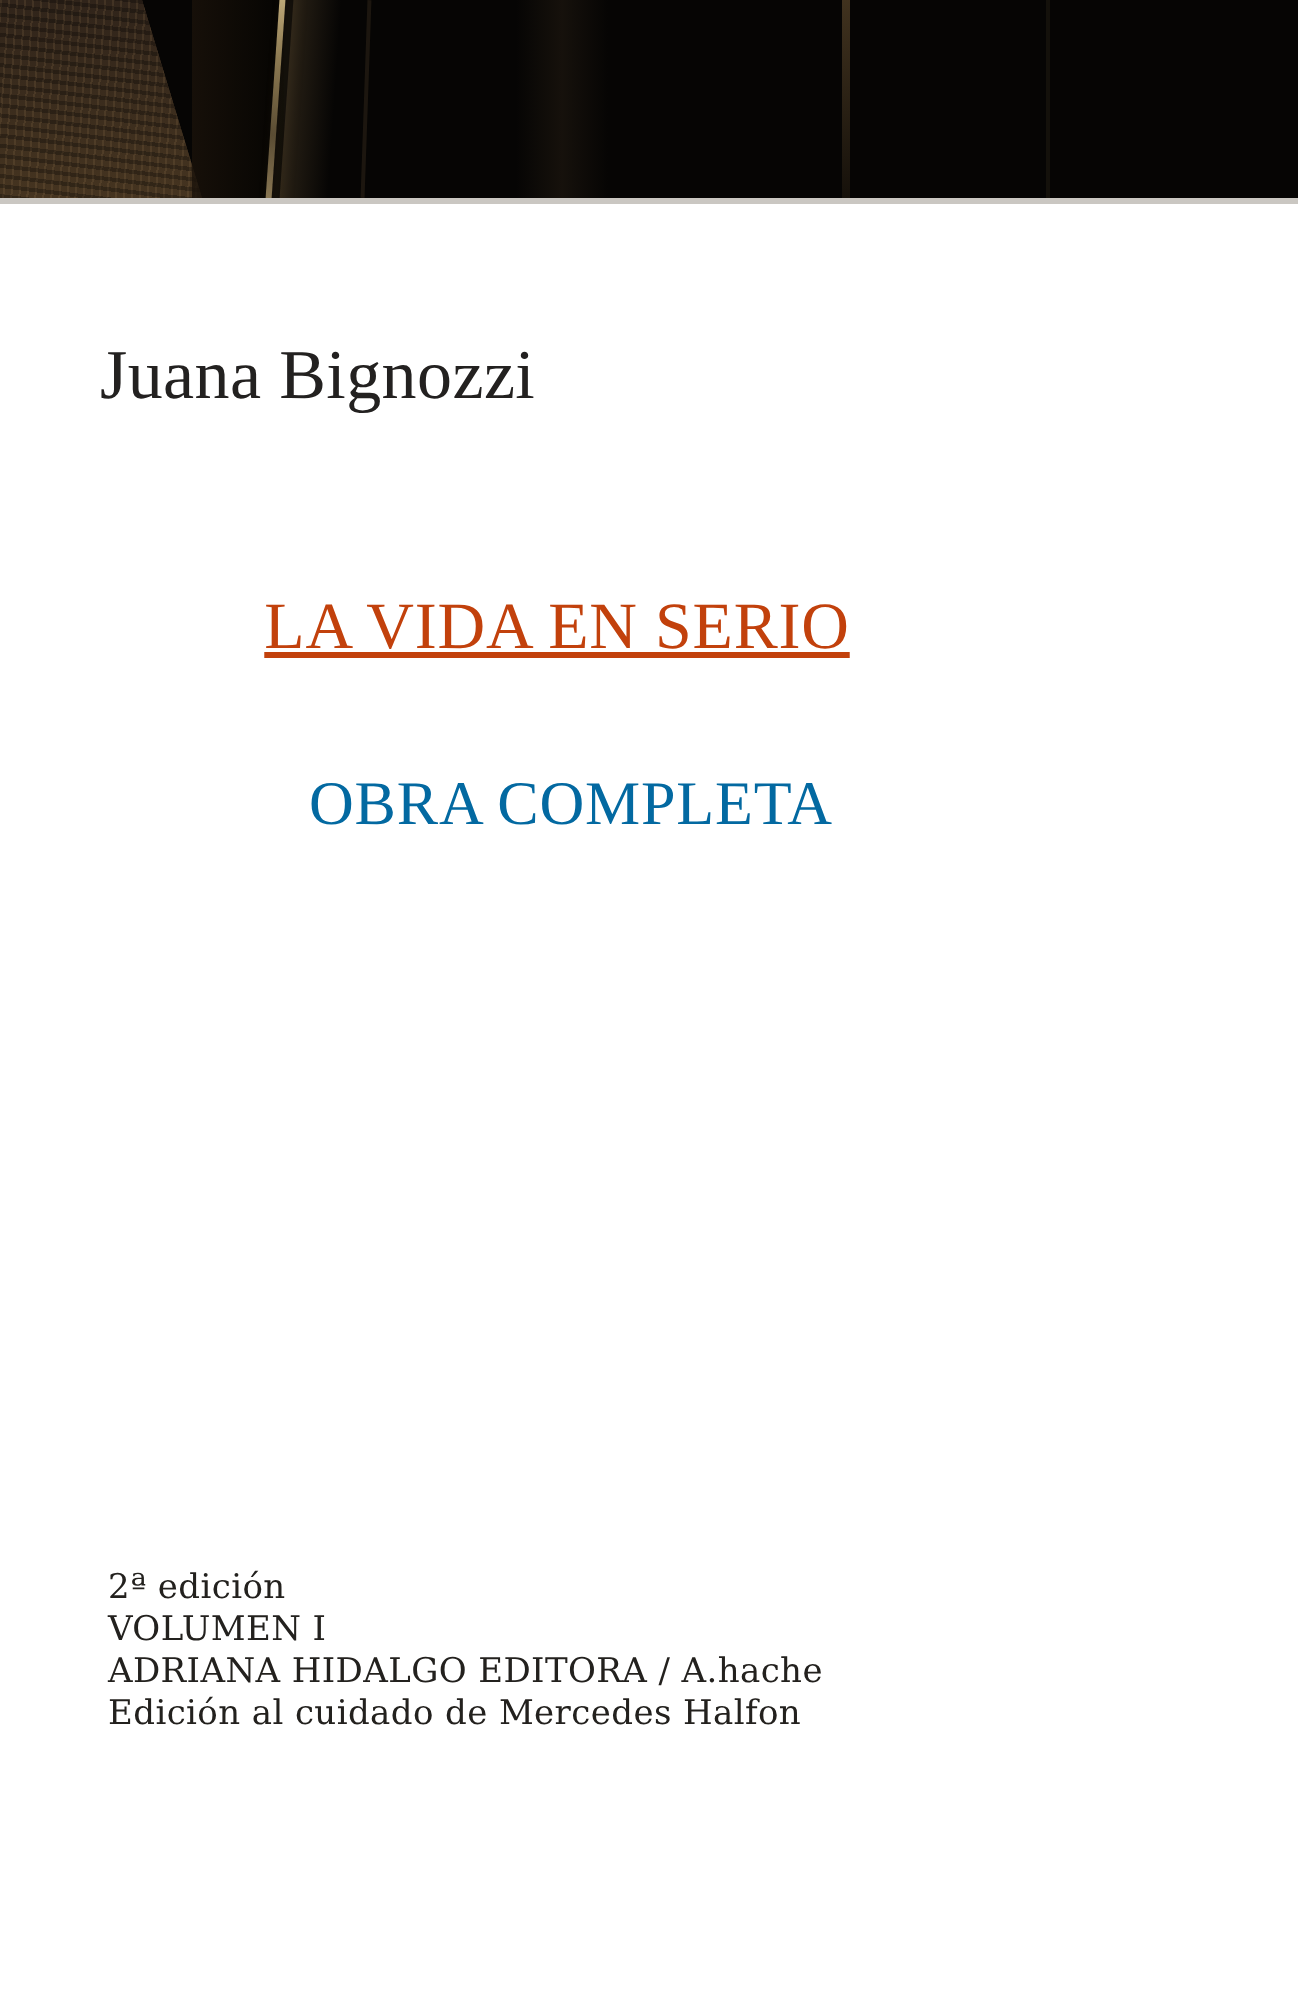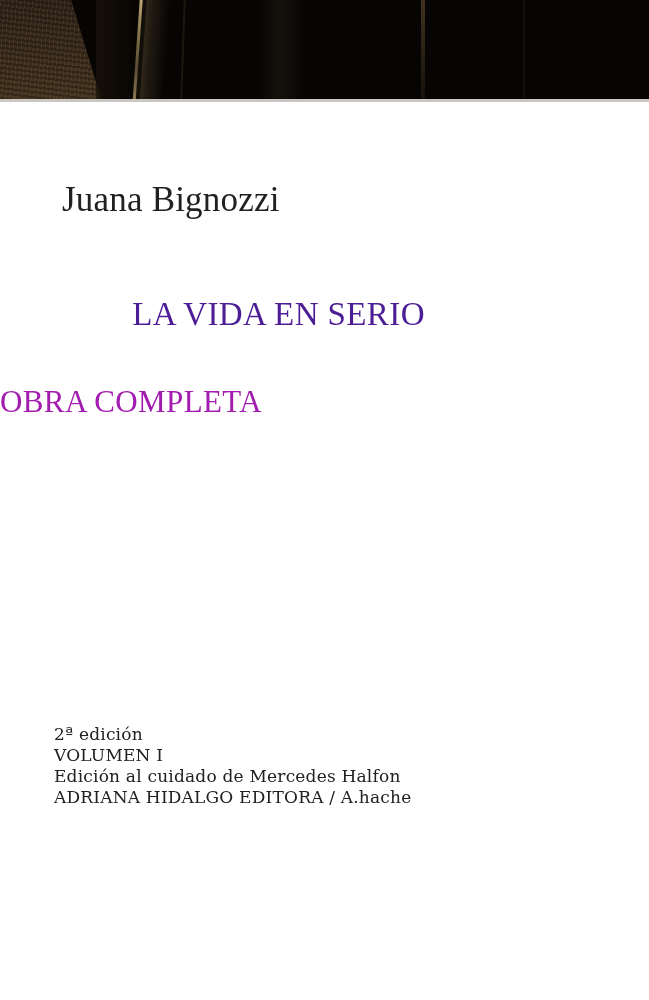--- a/index.html
+++ b/index.html
@@ -77,53 +77,54 @@
   .photo-bottom-edge{
     position:absolute; left:0; top:99px;
     width:649px; height:3px;
     background:#cac7c2;
   }
 
   
   .author{
     position:absolute;
     left:50px; top:170px;
-    margin:12px;
+    margin:0;
     font-family:"Liberation Serif", serif;
     font-weight:400;
     font-size:35px;
     line-height:1;
     color:#232120;
     letter-spacing:0.2px;
   }
   .book-title{
     position:absolute;
     left:0; top:298px;
     width:557px;
     text-align:center;
     font-family:"Liberation Serif", serif;
     font-size:33px;
     line-height:1;
-    color:#4c1d95;
+    color:#c2410c;
     letter-spacing:0.4px;
+    text-decoration:underline;
   }
   .book-subtitle{
     position:absolute;
     left:0; top:381px;
     width:571px;
-    text-align:left;
+    text-align:center;
     font-family:"Liberation Serif", serif;
     font-size:31px;
     line-height:41px;
-    color:#a21caf;
+    color:#0369a1;
     letter-spacing:0.4px;
   }
   .colophon{
     position:absolute;
-    left:54px; top:724px;
+    left:54px; top:784px;
     font-family:"DejaVu Serif", serif;
     font-size:17px;
     line-height:21px;
     color:#23211e;
     letter-spacing:0.2px;
   }
 </style>
 </head>
 <body>
 
@@ -145,17 +146,17 @@
 
   <div class="book-title">LA VIDA EN SERIO</div>
 
   <div class="book-subtitle">
     <div>OBRA COMPLETA</div>
   </div>
 
   <div class="colophon">
     <div>2ª edición</div>
     <div>VOLUMEN I</div>
+    <div>ADRIANA HIDALGO EDITORA / A.hache</div>
     <div>Edición al cuidado de Mercedes Halfon</div>
-    <div>ADRIANA HIDALGO EDITORA / A.hache</div>
   </div>
 
 </div>
 
 </body></html>

